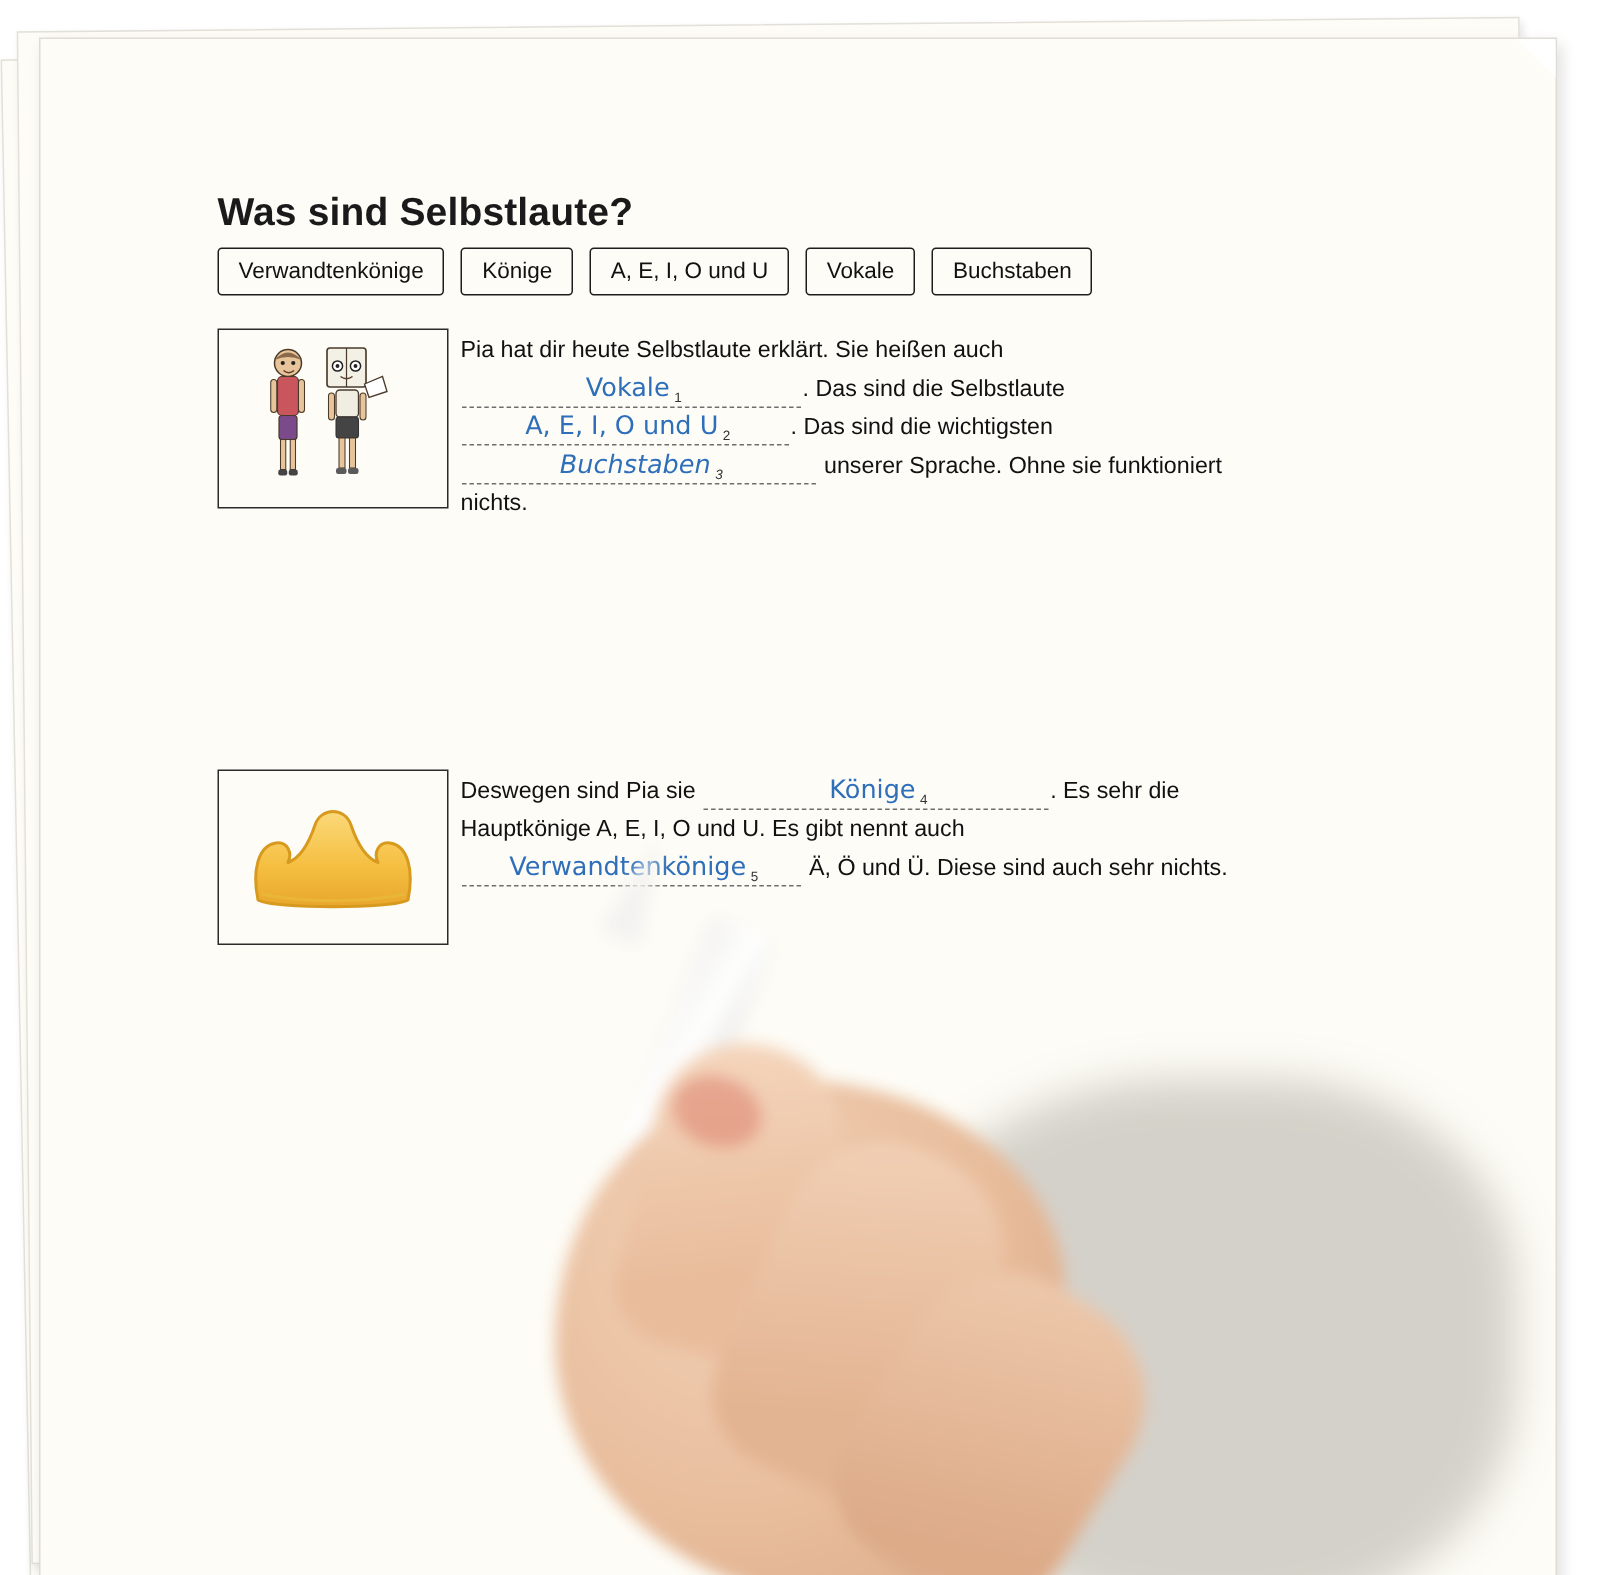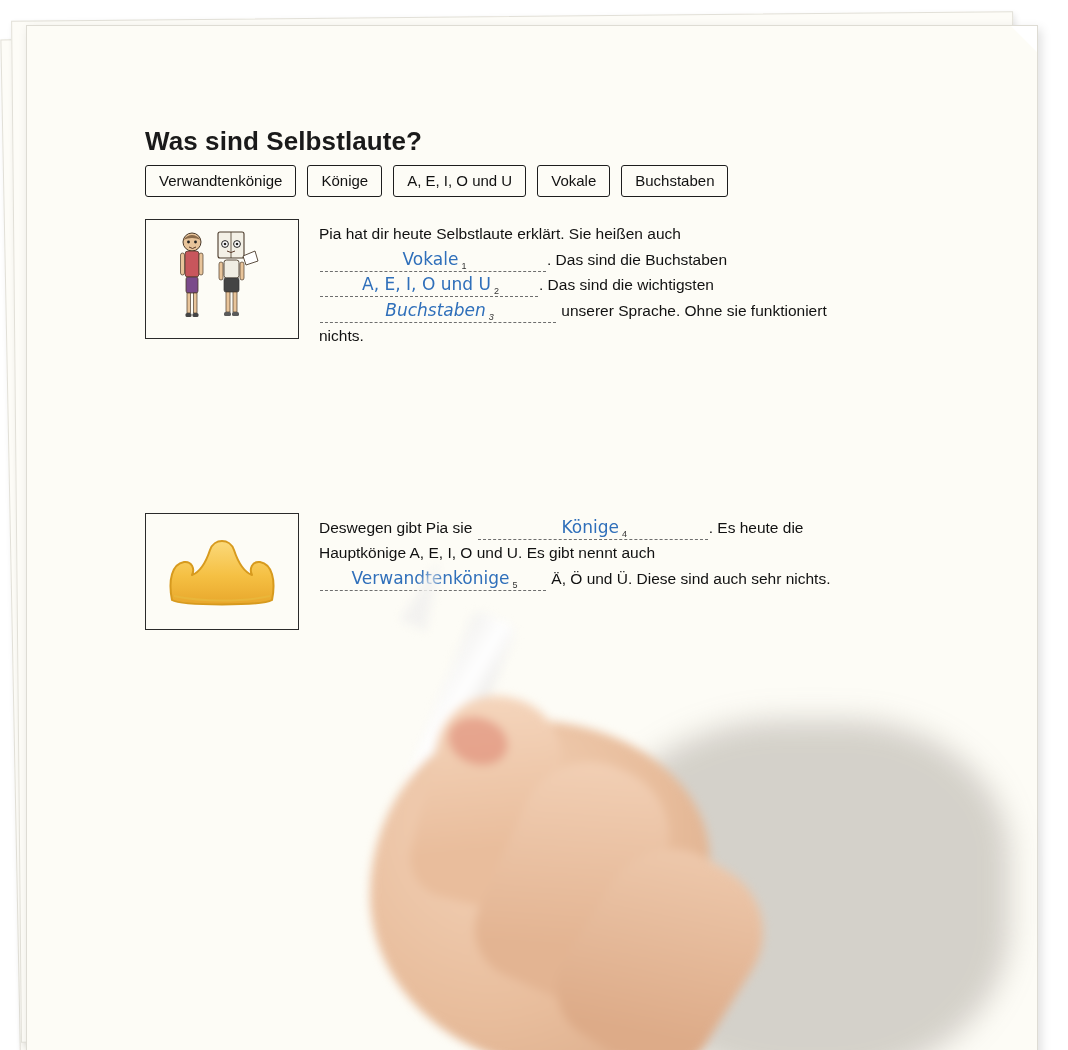--- a/index.html
+++ b/index.html
@@ -107,21 +107,21 @@
     font-size: 15px;
     color: #111111;
     background: #fdfcf6;
     line-height: 1;
     white-space: nowrap;
   }
 
   .block {
     display: flex;
     align-items: flex-start;
-    gap: 20px;
+    gap: 8px;
     margin-bottom: 14px;
   }
 
   .pic-box {
     width: 152px;
     height: 118px;
     border: 1px solid #2a2a2a;
     background: #fdfcf6;
     flex: 0 0 auto;
     position: relative;
@@ -325,21 +325,21 @@
                 <rect x="73" y="42" width="4" height="18" rx="2" fill="#e8c49a" stroke="#4a3a2a" stroke-width="0.7"></rect>
                 <rect x="94" y="42" width="4" height="18" rx="2" fill="#e8c49a" stroke="#4a3a2a" stroke-width="0.7"></rect>
                 <path d="M97 36 l12 -5 l3 10 l-12 4z" fill="#ffffff" stroke="#4a3a2a" stroke-width="0.9"></path>
               </g>
             </svg>
           </div>
 
           <div class="text-flow">
             <span>Pia hat dir heute Selbstlaute erklärt. Sie heißen auch</span>
             <br>
-            <span class="gap gap-w1"><span>Vokale</span><span class="num">1</span></span><span>. Das sind die Buchstaben</span>
+            <span class="gap gap-w1"><span>Vokale</span><span class="num">1</span></span><span>. Das sind die Selbstlaute</span>
             <br>
             <span class="gap gap-w2"><span>A, E, I, O und U</span><span class="num">2</span></span><span>. Das sind die wichtigsten</span>
             <br>
             <span class="gap gap-w3"><span>Buchstaben</span><span class="num">3</span></span>
             <span>unserer Sprache. Ohne sie funktioniert</span>
             <br>
             <span>nichts.</span>
           </div>
         </div>
 
@@ -354,22 +354,22 @@
                   <stop offset="55%" stop-color="#f5c043"></stop>
                   <stop offset="100%" stop-color="#e8a72c"></stop>
                 </linearGradient>
               </defs>
               <path d="M10 72 C6 52 10 36 22 34 C30 33 33 41 30 47 C38 44 44 34 48 22 C52 10 68 10 72 22 C76 34 82 44 90 47 C87 41 90 33 98 34 C110 36 114 52 110 72 C100 78 20 78 10 72 Z" fill="url(#gold)" stroke="#d79a1e" stroke-width="2" stroke-linejoin="round"></path>
               <path d="M12 68 C40 74 80 74 108 68" stroke="#e9b63a" stroke-width="2" fill="none"></path>
             </svg>
           </div>
 
           <div class="text-flow">
-            <span>Deswegen gibt Pia sie</span>
-            <span class="gap gap-w4"><span>Könige</span><span class="num">4</span></span><span>. Es heute die</span>
+            <span>Deswegen sind Pia sie</span>
+            <span class="gap gap-w4"><span>Könige</span><span class="num">4</span></span><span>. Es sehr die</span>
             <br>
             <span>Hauptkönige A, E, I, O und U. Es gibt nennt auch</span>
             <br>
             <span class="gap gap-w5"><span>Verwandtenkönige</span><span class="num">5</span></span>
             <span>Ä, Ö und Ü. Diese sind auch sehr nichts.</span>
           </div>
         </div>
 
       </div>
     </div>

